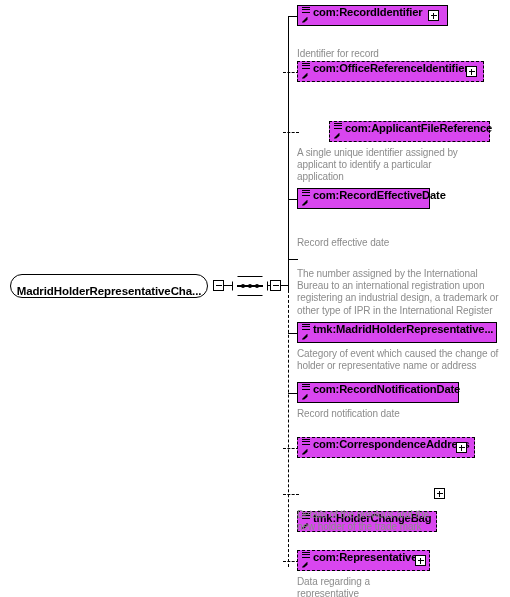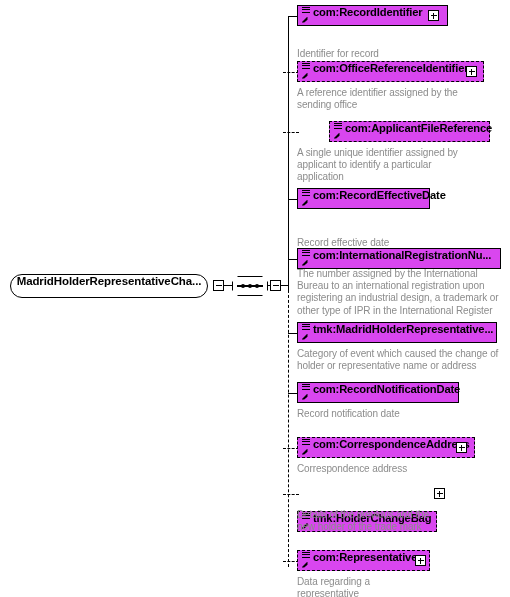--- a/index.html
+++ b/index.html
@@ -27,21 +27,21 @@
     position: absolute;
     left: 10px;
     top: 274px;
     width: 198px;
     height: 24px;
     box-sizing: border-box;
     border: 1.4px solid #000;
     border-radius: 12px / 12px;
     background: #fff;
     display: flex;
-    align-items: flex-start;
+    align-items: flex-end;
     justify-content: center;
   }
   .root-node::after {
     content: "";
     position: absolute;
     left: 4px;
     top: 4px;
     width: 198px;
     height: 24px;
     background: #b3b3b3;
@@ -313,22 +313,20 @@
   <div class="el-box optional" style="left:297px; top:61px; width:187px;">
     <span class="el-glyph">
       <i class="ln ln1"></i>
         <i class="ln ln2"></i>
         <i class="ln ln3"></i>
         <i class="arw2"></i>
     </span>
     <span class="el-label">com:OfficeReferenceIdentifier</span>
   </div>
   <div class="plus-box" style="left:466px; top:66px;"></div>
-  <div class="el-doc" style="left:297px; top:87px;">A reference identifier assigned by the
-sending office</div>
 
   <div class="dashed-h" style="left:283px; top:132px; width:16px;"></div>
   <div class="el-shadow" style="left:301px; top:125px; width:161px;"></div>
   <div class="el-box optional" style="left:297px; top:121px; width:161px;margin-left:32px;">
     <span class="el-glyph">
       <i class="ln ln1"></i>
         <i class="ln ln2"></i>
         <i class="ln ln3"></i>
         <i class="arw2"></i>
     </span>
@@ -346,29 +344,20 @@
         <i class="ln ln2"></i>
         <i class="ln ln3"></i>
         <i class="arw2"></i>
     </span>
     <span class="el-label">com:RecordEffectiveDate</span>
   </div>
   <div class="el-doc" style="left:297px; top:214px;margin-top:23px;">Record effective date</div>
 
   <div class="conn h-line" style="left:288px; top:259px; width:10px;"></div>
   <div class="el-shadow" style="left:301px; top:252px; width:204px;"></div>
-  <div class="el-box" style="left:297px; top:248px; width:204px;">
-    <span class="el-glyph">
-      <i class="ln ln1"></i>
-        <i class="ln ln2"></i>
-        <i class="ln ln3"></i>
-        <i class="arw2"></i>
-    </span>
-    <span class="el-label">com:InternationalRegistrationNu...</span>
-  </div>
   <div class="el-doc" style="left:297px; top:268px;">The number assigned by the International
 Bureau to an international registration upon
 registering an industrial design, a trademark or
 other type of IPR in the International Register</div>
 
   <div class="conn h-line" style="left:288px; top:333px; width:10px;"></div>
   <div class="el-shadow" style="left:301px; top:326px; width:200px;"></div>
   <div class="el-box" style="left:297px; top:322px; width:200px;">
     <span class="el-glyph">
       <i class="ln ln1"></i>
@@ -399,21 +388,20 @@
   <div class="el-box optional" style="left:297px; top:437px; width:178px;">
     <span class="el-glyph">
       <i class="ln ln1"></i>
         <i class="ln ln2"></i>
         <i class="ln ln3"></i>
         <i class="arw2"></i>
     </span>
     <span class="el-label">com:CorrespondenceAddress</span>
   </div>
   <div class="plus-box" style="left:456px; top:442px;"></div>
-  <div class="el-doc" style="left:297px; top:463px;">Correspondence address</div>
 
   <div class="dashed-h" style="left:283px; top:494px; width:16px;"></div>
   <div class="el-shadow" style="left:301px; top:487px; width:140px;"></div>
   <div class="el-box optional" style="left:297px; top:511px; width:140px;">
     <span class="el-glyph">
       <i class="ln ln1"></i>
         <i class="ln ln2"></i>
         <i class="ln ln3"></i>
         <i class="arw2"></i>
     </span>

